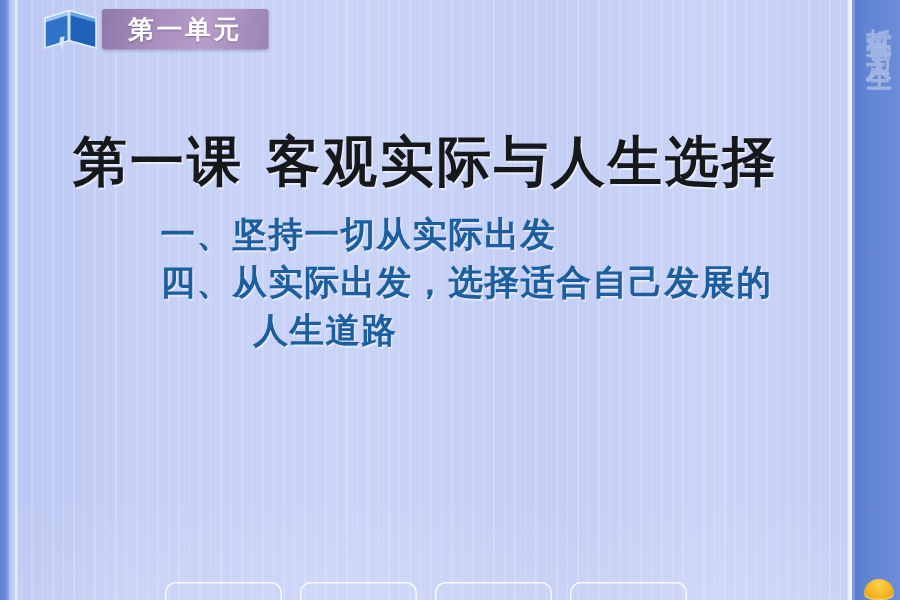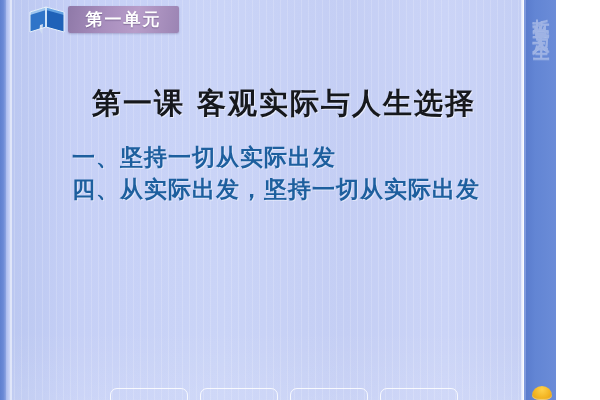--- a/index.html
+++ b/index.html
@@ -7,21 +7,21 @@
 
   html, body {
     width:600px; height:400px;
     overflow:hidden;
     background:#ffffff;
     font-family:"DejaVu Sans","Liberation Sans",sans-serif;
   }
 
   #slide {
     position:relative;
-    width:556px; height:400px;
+    width:600px; height:400px;
     overflow:hidden;
     background:
       linear-gradient(90deg,
         #b9c6f0 0%,
         #c6d0f6 14%,
         #cad4f7 40%,
         #c4cef4 62%,
         #cbd4f7 80%,
         #c1ccf3 100%);
     padding-left: 10px;
@@ -128,21 +128,21 @@
     text-shadow:0 1px 1px rgba(70,50,100,0.45);
   }
 
   
   #lesson-title {
     position:absolute;
     left:0; top:84px;
     width:568px;
     text-align:center;
     font-family:"DejaVu Sans","Liberation Sans",sans-serif;
-    font-size:29px;
+    font-size:36px;
     font-weight:700;
     color:#16181c;
     letter-spacing:2px;
     white-space:nowrap;
     text-shadow:1px 1px 0 rgba(255,255,255,0.55);
   }
 
   
   #outline {
     position:absolute;
@@ -152,20 +152,21 @@
   .outline-item {
     display:block;
     font-family:"DejaVu Sans","Liberation Sans",sans-serif;
     font-size:23px;
     font-weight:700;
     color:#1d5f9e;
     line-height:32px;
     white-space:nowrap;
     letter-spacing:1px;
     text-shadow:1px 1px 0 rgba(255,255,255,0.45);
+    margin-left:35px;
   }
   .outline-item.continuation { padding-left:62px; }
 
   
   #bottom-buttons {
     position:absolute;
     left:0; bottom:-6px;
     width:568px;
     display:flex;
     justify-content:center;
@@ -219,21 +220,22 @@
 
     <div id="unit-badge">
       <span id="unit-badge-label">第一单元</span>
     </div>
   </div>
 
   <div id="lesson-title">第一课  客观实际与人生选择</div>
 
   <div id="outline">
     <span class="outline-item">一、坚持一切从实际出发</span>
-    <span class="outline-item">四、从实际出发，坚持一切从实际出发</span>
+    <span class="outline-item">四、从实际出发，选择适合自己发展的</span>
+    <span class="outline-item continuation">人生道路</span>
   </div>
 
   <div id="bottom-wash"></div>
 
   <div id="bottom-buttons">
     <div class="bottom-button"></div>
     <div class="bottom-button"></div>
     <div class="bottom-button"></div>
     <div class="bottom-button"></div>
   </div>

